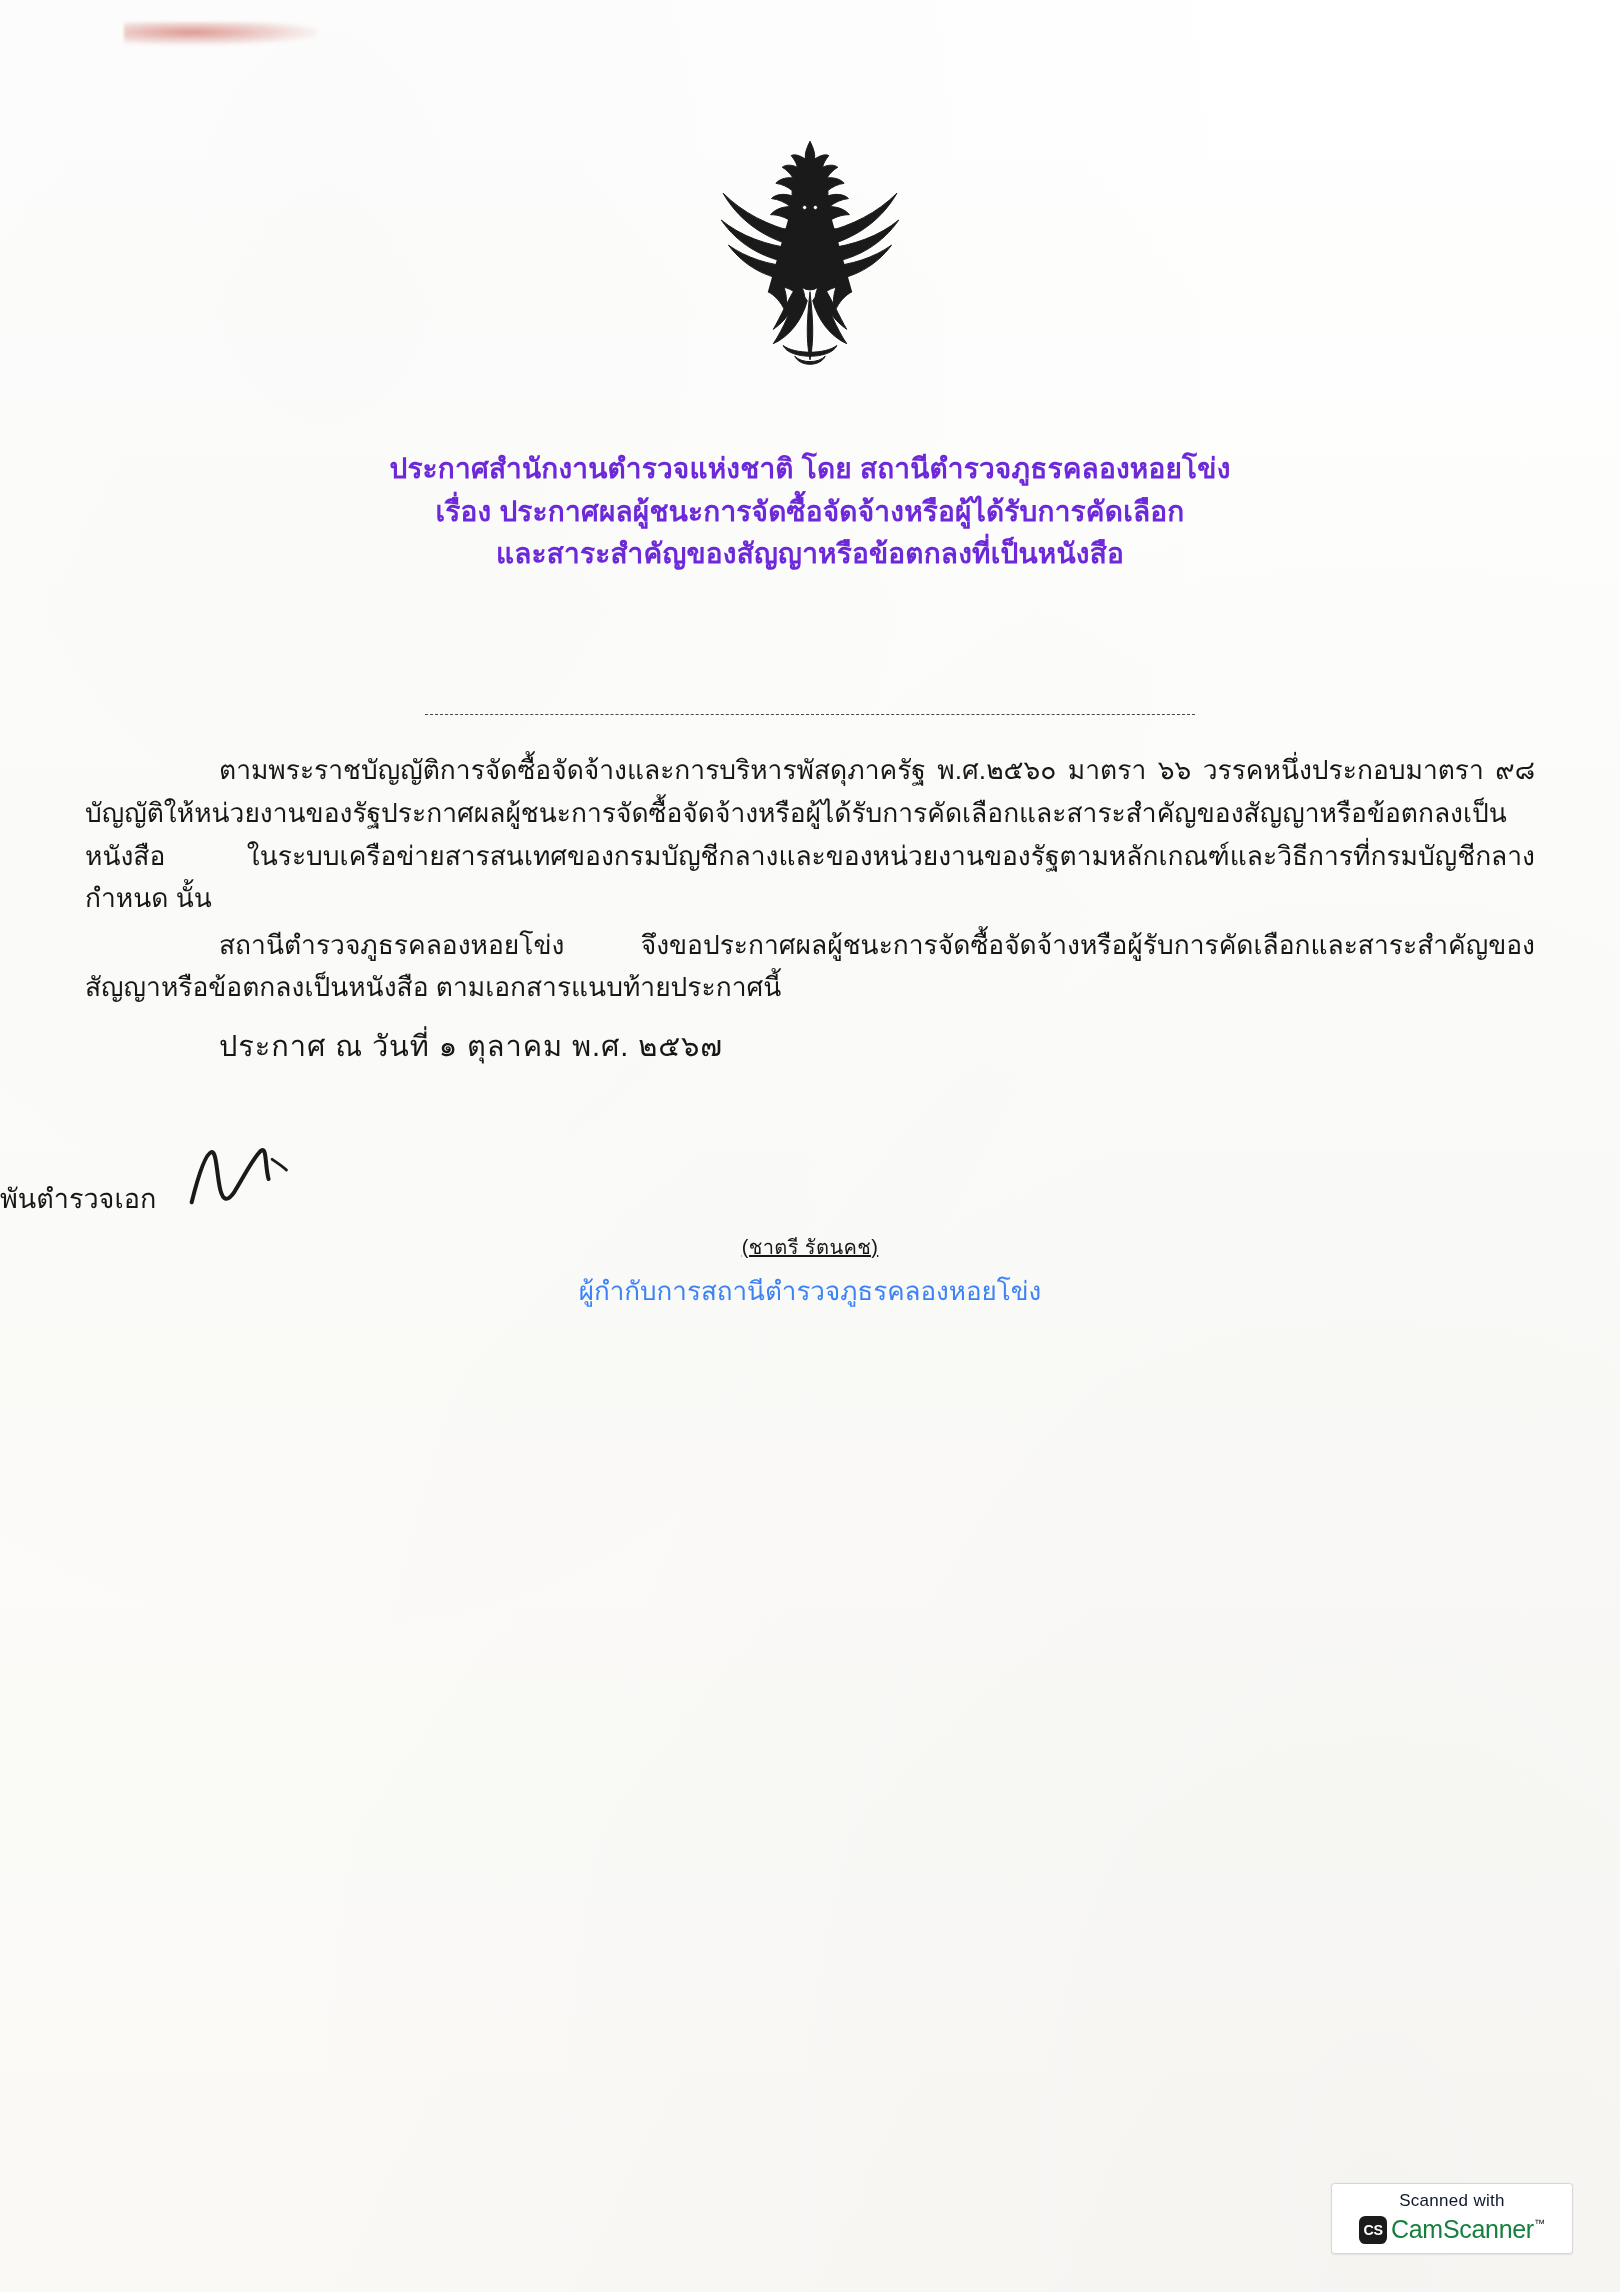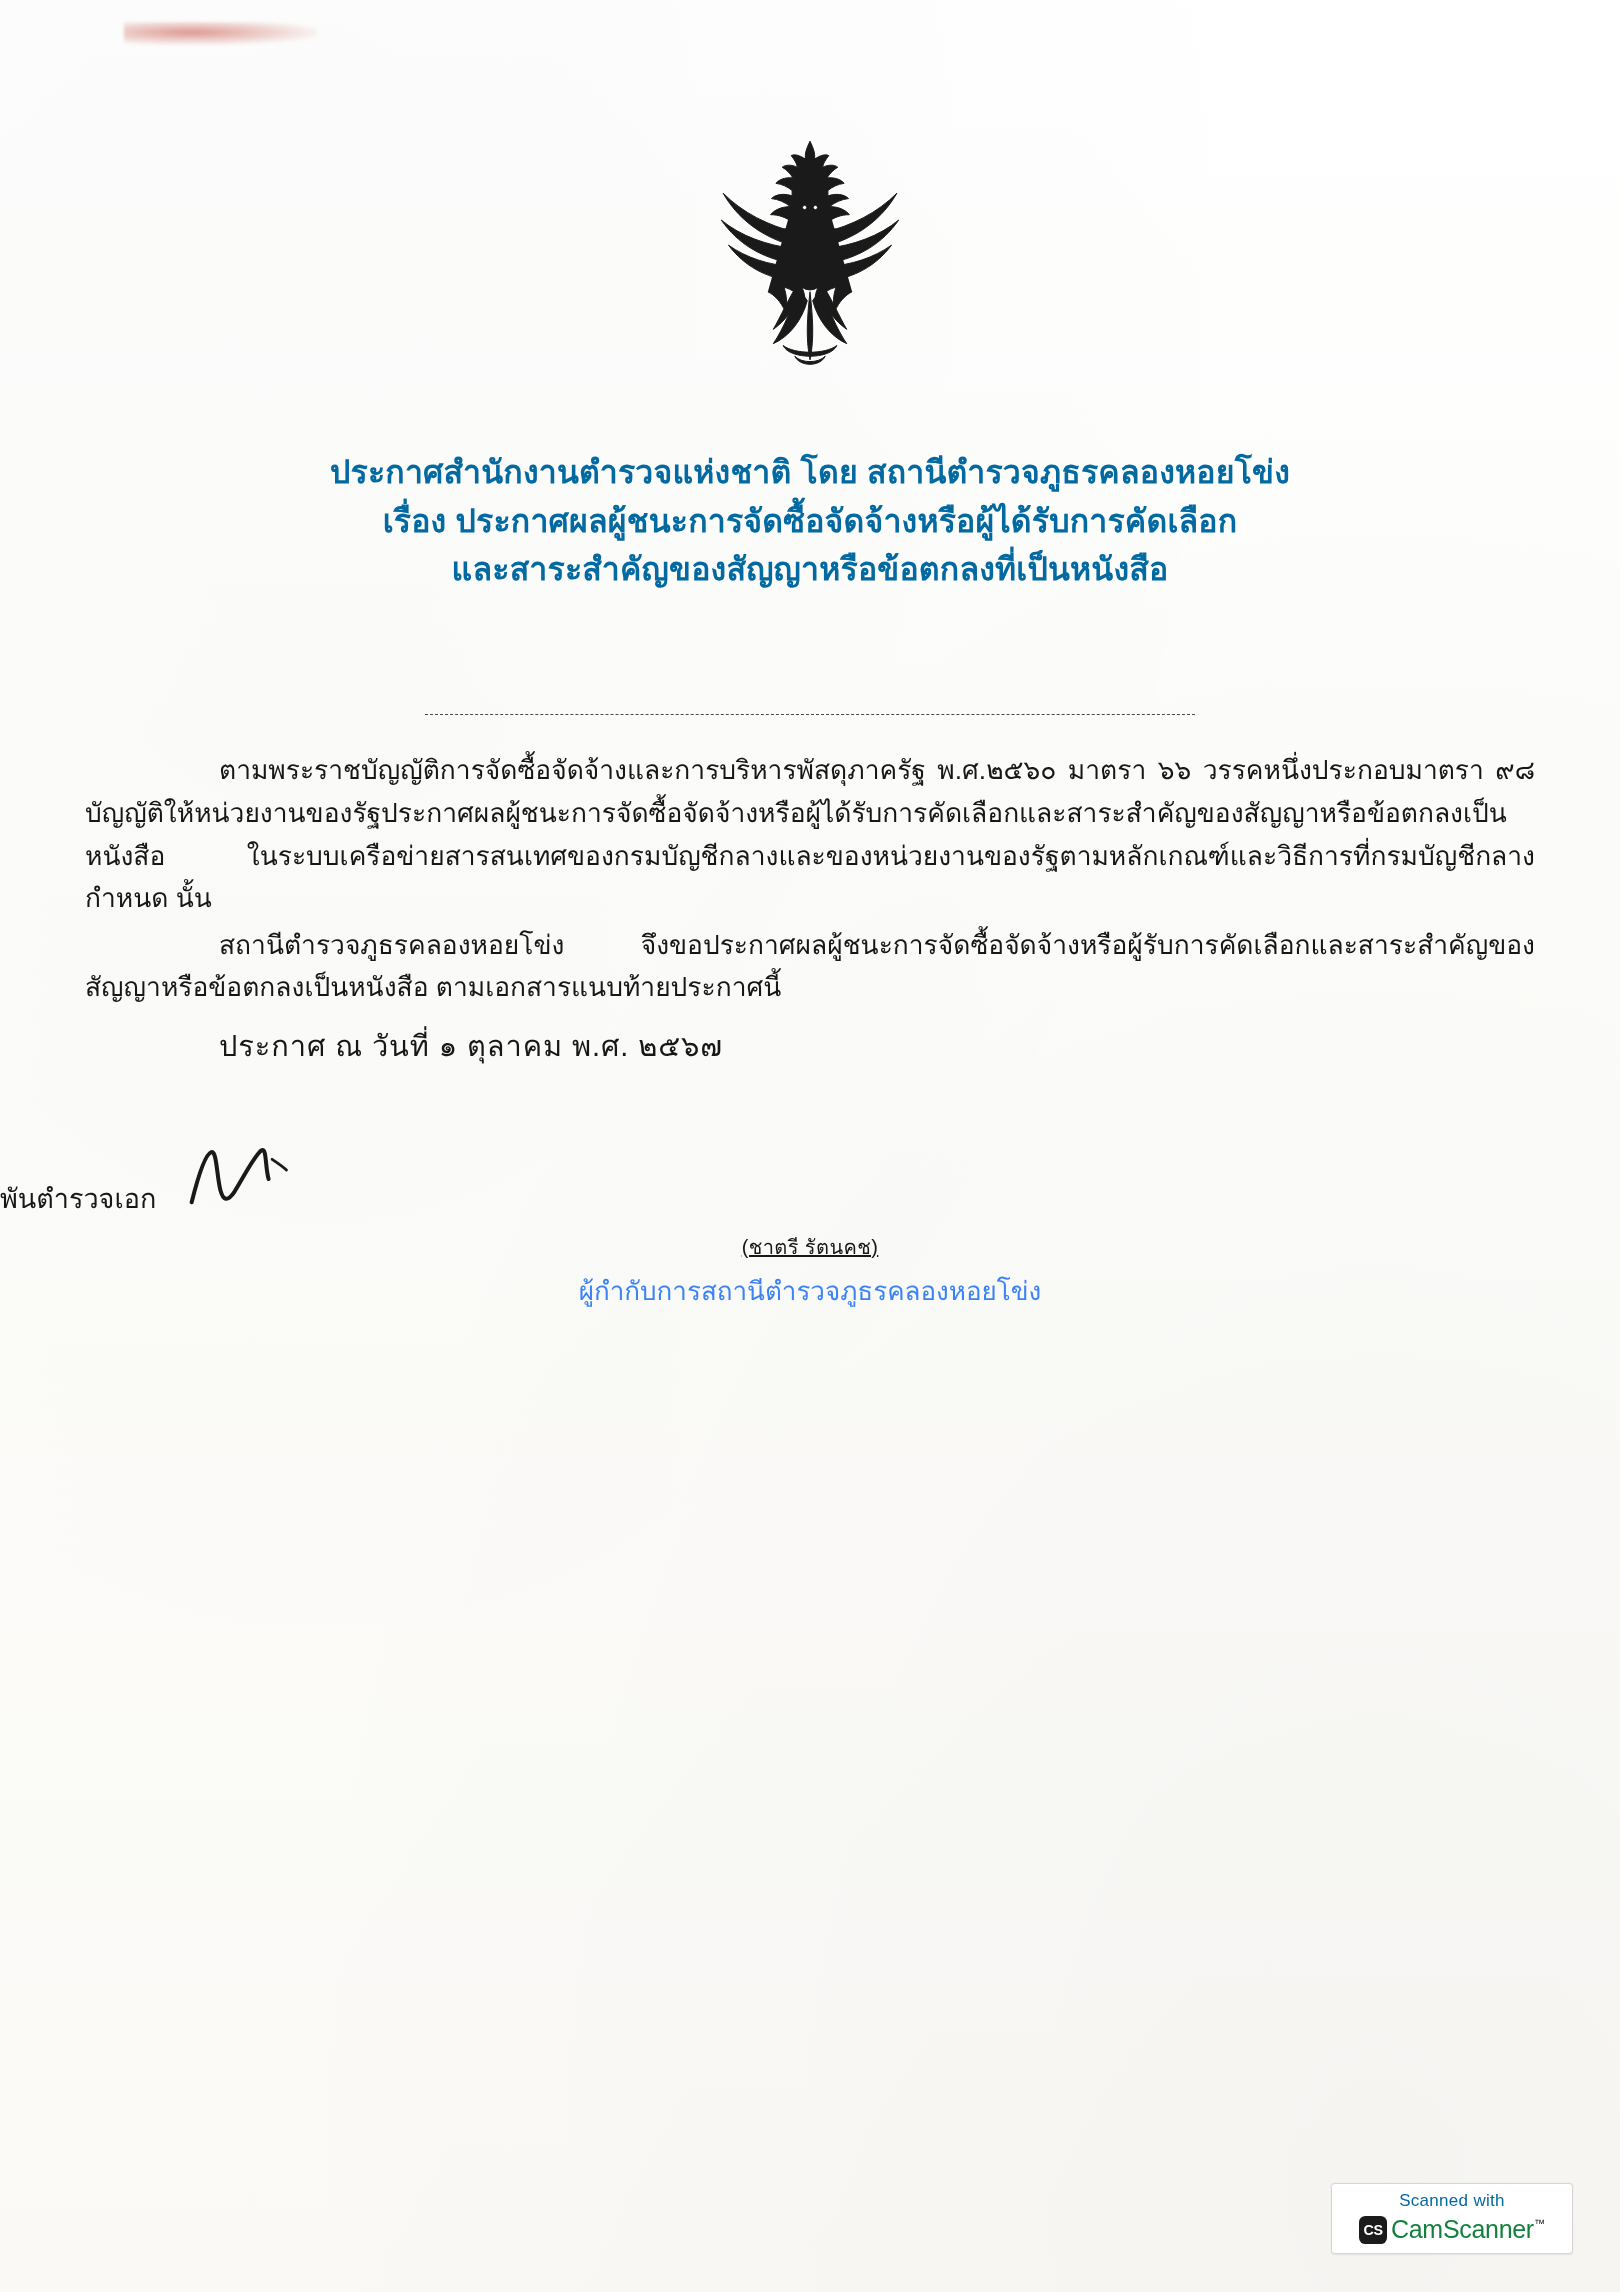--- a/index.html
+++ b/index.html
@@ -57,25 +57,25 @@
   .emblem svg { display: block; width: 100%; height: 100%; }
 
   .header-block {
     position: absolute;
     left: 0;
     right: 0;
     top: 448px;
     text-align: center;
   }
   .header-line {
-    font-size: 32px;
+    font-size: 28px;
     line-height: 1.52;
     font-weight: 700;
     letter-spacing: 0.2px;
-    color: #0369a1;
+    color: #6d28d9;
   }
 
   .rule {
     position: absolute;
     left: 50%;
     transform: translateX(-50%);
     top: 714px;
     width: 770px;
     border-top: 1.8px dashed #2a2a2a;
     opacity: 0.85;
@@ -155,21 +155,21 @@
     background: #ffffff;
     border: 0.9px solid #d6d6d6;
     border-radius: 3.6px;
     box-shadow: 0 0.9px 1.8px rgba(0,0,0,0.08);
     padding: 7.2px 9px 9px 9px;
     text-align: center;
     z-index: 4;
   }
   .cs-top {
     font-size: 17px;
-    color: #0369a1;
+    color: #0f172a;
     letter-spacing: 0.3px;
     margin-bottom: 3.6px;
   }
   .cs-bottom {
     display: flex;
     align-items: center;
     justify-content: center;
     gap: 4px;
   }
   .cs-logo {

